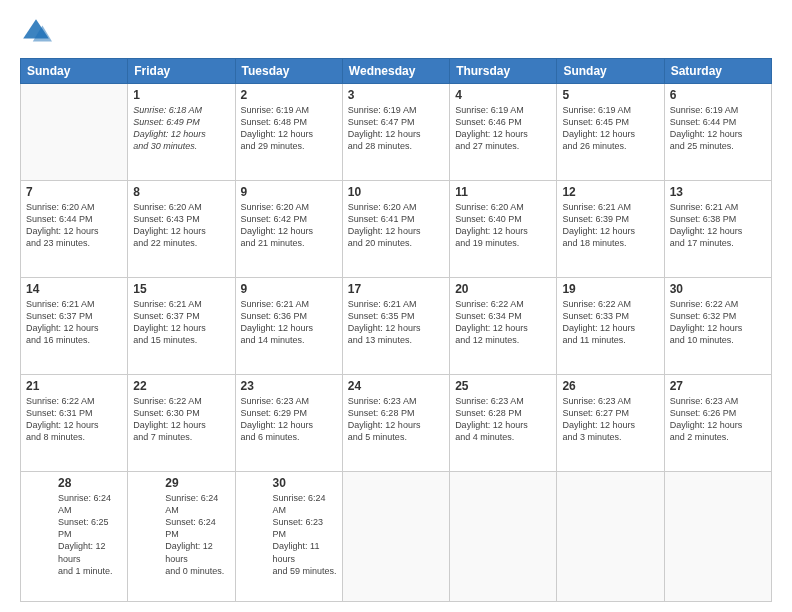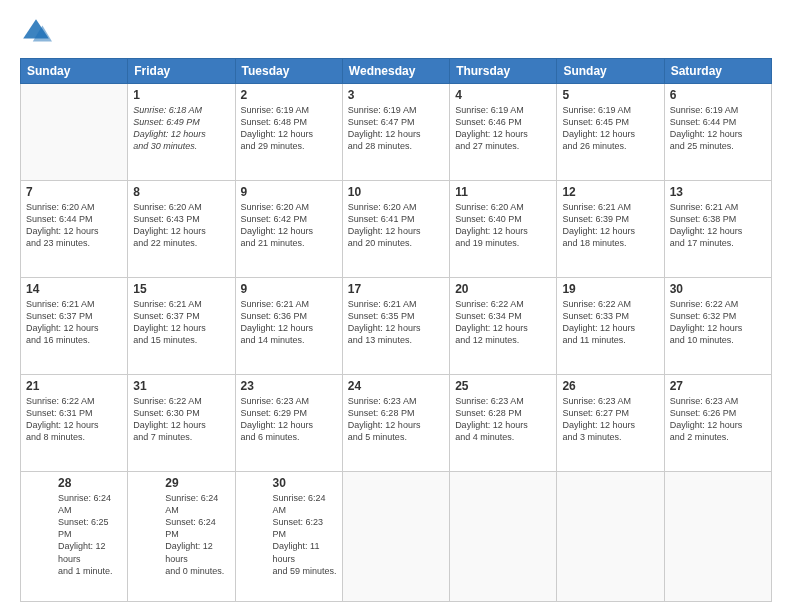--- a/index.html
+++ b/index.html
@@ -282,21 +282,21 @@
         </tr>
         <tr>
           <td>
             <span class="day-num">21</span>
             <div class="day-info" style="white-space: pre-line;">Sunrise: 6:22 AM
 Sunset: 6:31 PM
 Daylight: 12 hours
 and 8 minutes.</div>
           </td>
           <td>
-            <span class="day-num">31</span>
+            <span class="day-num">22</span>
             <div class="day-info" style="white-space: pre-line;">Sunrise: 6:22 AM
 Sunset: 6:30 PM
 Daylight: 12 hours
 and 7 minutes.</div>
           </td>
           <td>
             <span class="day-num">23</span>
             <div class="day-info" style="white-space: pre-line;">Sunrise: 6:23 AM
 Sunset: 6:29 PM
 Daylight: 12 hours

